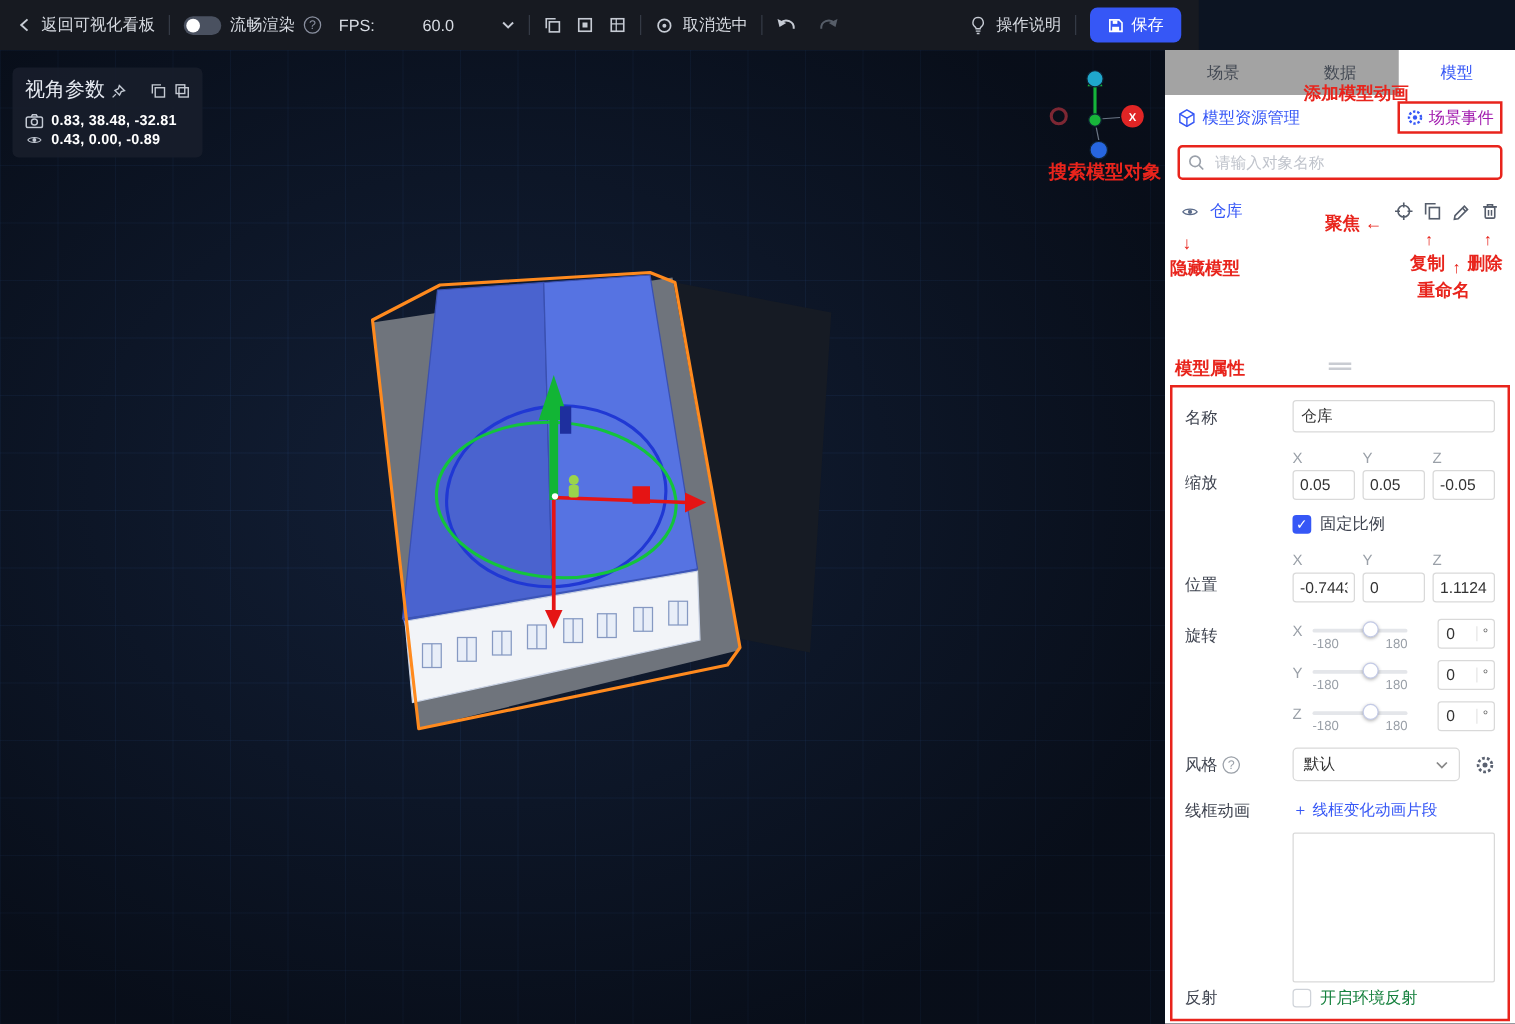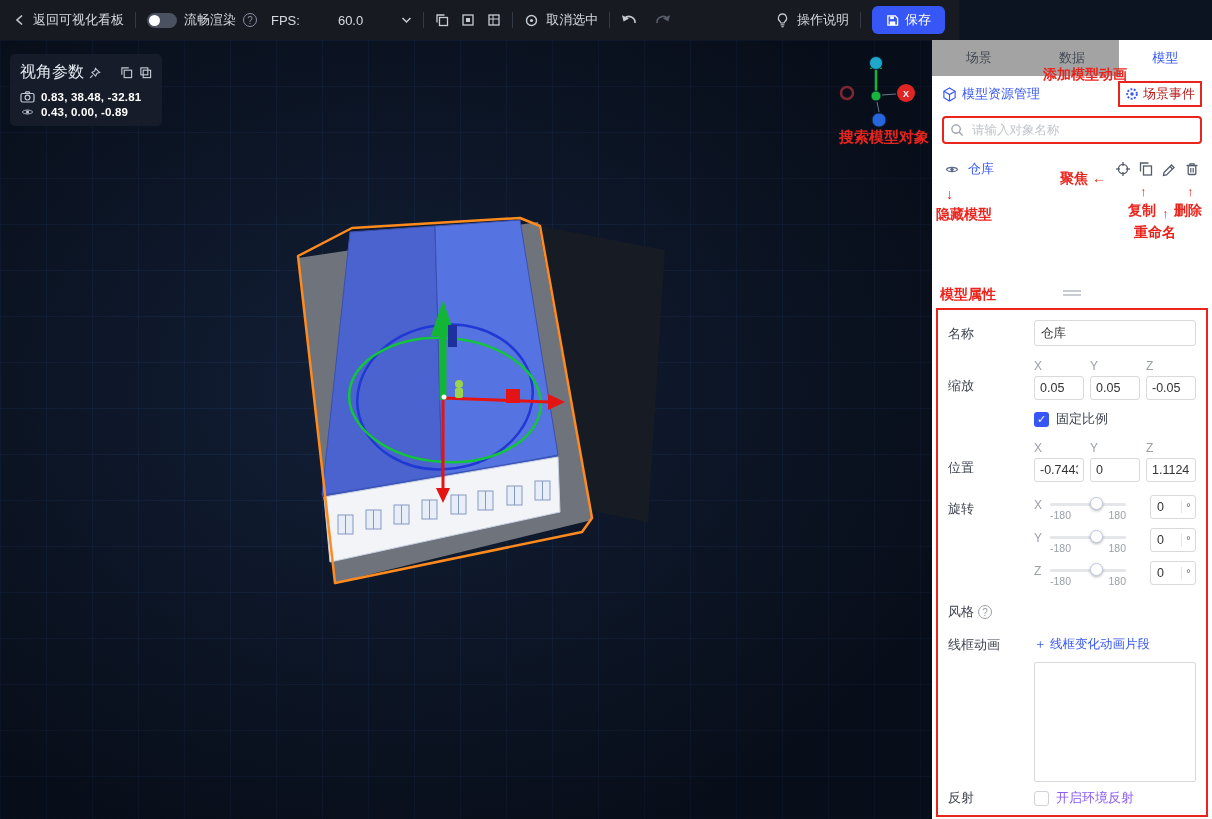--- a/index.html
+++ b/index.html
@@ -47,21 +47,21 @@
   
   .sidebar { position:absolute; left:932px; top:40px; width:280px; height:779px; background:#fff;
              font-size:13px; color:#3f4450; }
   .tabs { display:flex; height:36px; background:#a3a3a3; }
   .tab { flex:1; display:flex; align-items:center; justify-content:center; color:#454b55; cursor:pointer; }
   .tab.active { background:#fff; color:#3657f6; }
 
   .row2 { height:36px; display:flex; align-items:center; justify-content:space-between; padding:0 10px; }
   .link-blue { color:#3657f6; display:flex; align-items:center; gap:5px; cursor:pointer; }
   .scene-event-box { border:2px solid #e8241c; padding:2px 5px; display:flex; align-items:center; gap:4px;
-                     color:#b91c1c; cursor:pointer; }
+                     color:#a21caf; cursor:pointer; }
 
   .search-wrap { margin:4px 10px 10px; position:relative; }
   .search-input { width:100%; height:28px; border:2px solid #e8241c; border-radius:4px;
                   padding:0 8px 0 28px; font-size:12.5px; color:#333; outline:none; font-family:inherit; }
   .search-input::placeholder { color:#c0c4cc; }
   .search-ic { position:absolute; left:8px; top:7px; color:#9aa0aa; }
 
   .obj-list { position:relative; height:154px; }
   .obj-row { display:flex; align-items:center; gap:8px; padding:6px 12px; cursor:pointer; }
   .obj-eye { color:#5b6b8a; display:inline-flex; }
@@ -107,21 +107,21 @@
 
   .style-row-ctrl { display:flex; align-items:center; }
   .style-select { width:138px; height:27px; border:1px solid #d9d9d9; border-radius:4px; display:flex;
                   align-items:center; padding:0 8px; color:#333; font-size:12.5px; cursor:pointer; background:#fff; }
   .style-select .chev { margin-left:auto; color:#888; display:inline-flex; }
   .gear-gray { margin-left:12px; color:#5a6170; display:inline-flex; cursor:pointer; }
 
   .wf-box { margin-left:86px; width:162px; height:120px; border:1px solid #d9d9d9; border-radius:2px; }
   .refl-row { margin-top:auto; display:flex; align-items:flex-start; }
   .refl-row .plabel { padding-top:0; }
-  .refl-opt { display:flex; align-items:center; gap:7px; color:#8b5cf6; }
+  .refl-opt { display:flex; align-items:center; gap:7px; color:#15803d; }
 </style>
 </head>
 <body>
 
 <div class="app">
 
   <header class="topbar">
     <div class="tb-group">
       <span class="tb-icon">
         <svg width="12" height="12" viewBox="0 0 12 12">
@@ -546,20 +546,36 @@
             </span>
           </div>
         </span>
       </div>
 
       <div class="prow" style="margin-bottom:10px;">
         <span class="plabel">
           <span>风格</span>
           <span class="help-circle" style="border-color:#9aa0a8;color:#9aa0a8;margin-top:2px;"></span>
         </span>
+        <span class="pctrl style-row-ctrl">
+          <span class="style-select">
+            <span>默认</span>
+            <span class="chev">
+              <svg width="11" height="8" viewBox="0 0 11 8">
+                  <polyline points="1.5,2 5.5,6 9.5,2" fill="none" stroke="currentColor" stroke-width="1.4"></polyline>
+                </svg>
+            </span>
+          </span>
+          <span class="gear-gray">
+            <svg width="16" height="16" viewBox="0 0 16 16">
+                <circle cx="8" cy="8" r="5.5" fill="none" stroke="currentColor" stroke-width="2.2" stroke-dasharray="2.2 1.7"></circle>
+                <circle cx="8" cy="8" r="2" fill="currentColor"></circle>
+              </svg>
+          </span>
+        </span>
       </div>
 
       <div class="prow" style="margin-bottom:8px;">
         <span class="plabel">线框动画</span>
         <span class="pctrl" style="padding-top:5px;">
           <span class="link-blue" style="font-size:12.5px;">
             <span>＋ 线框变化动画片段</span>
           </span>
         </span>
       </div>

